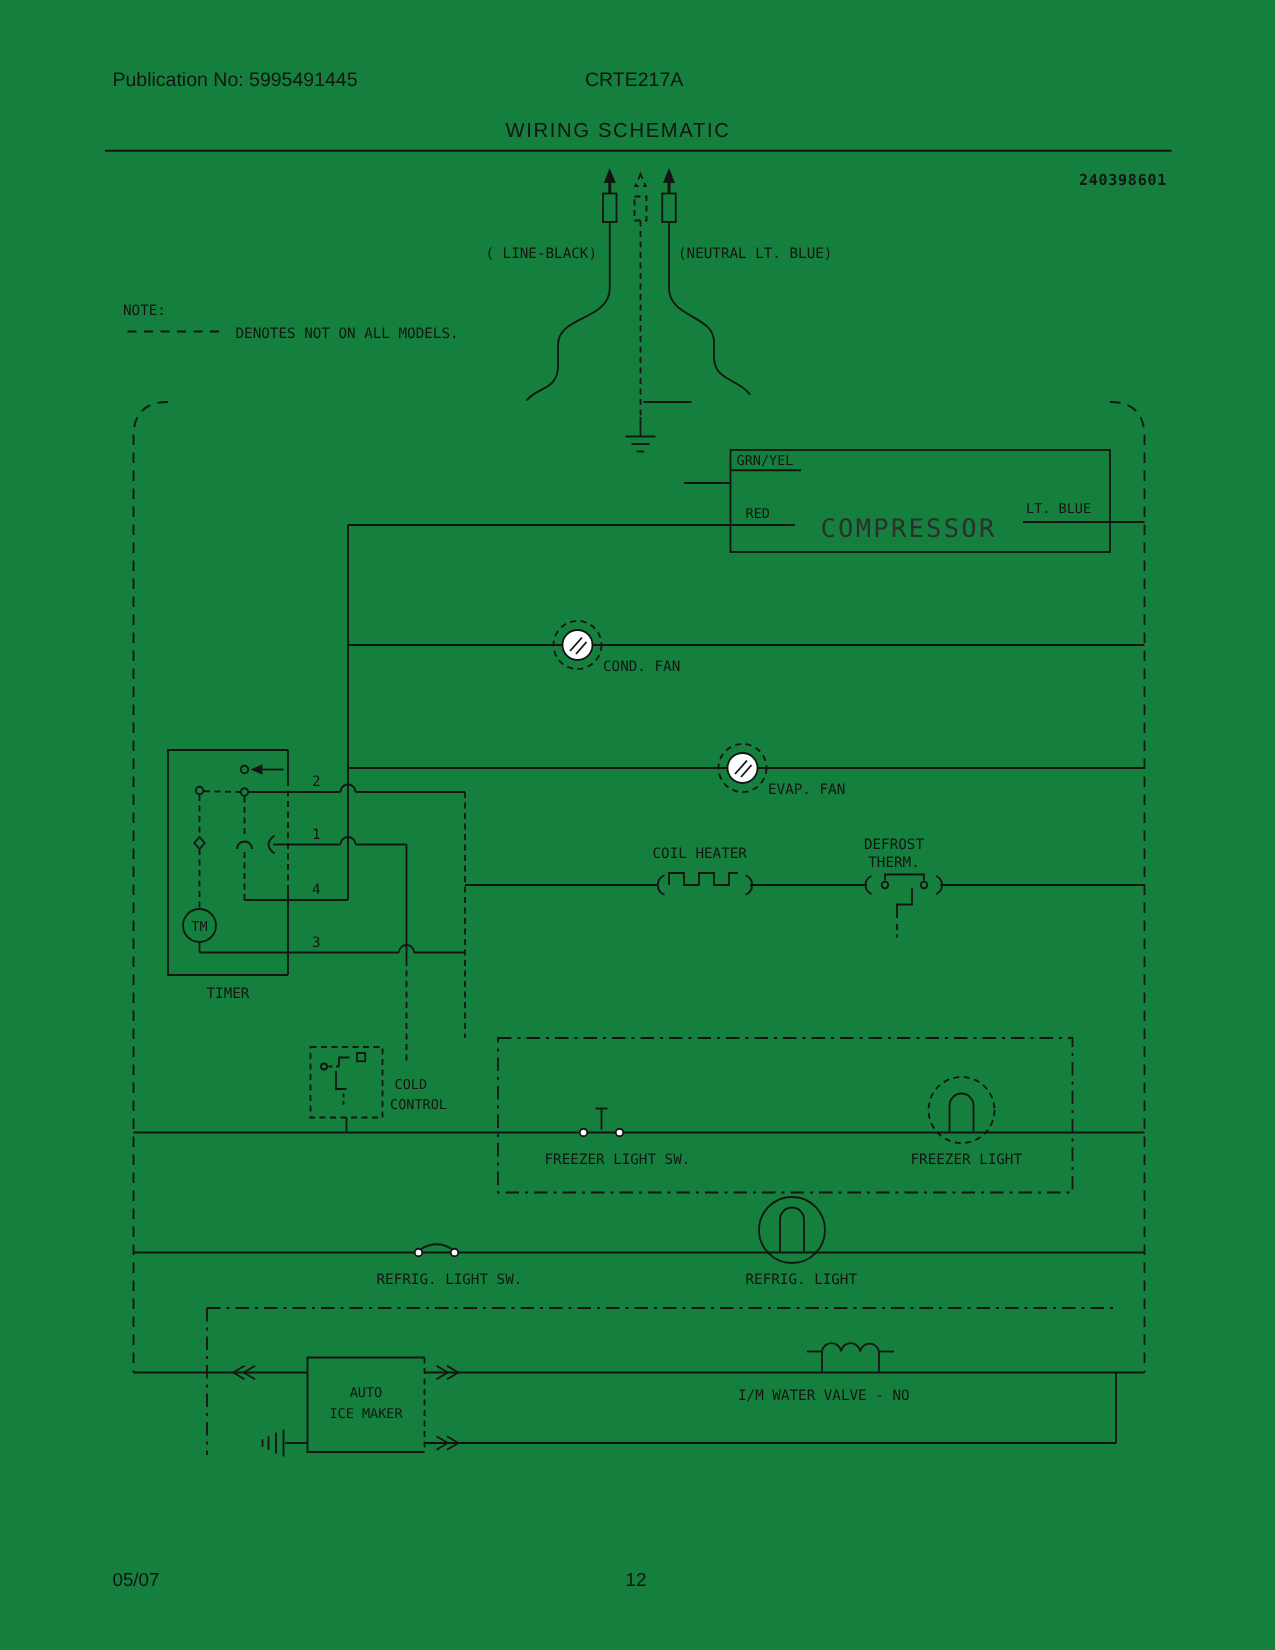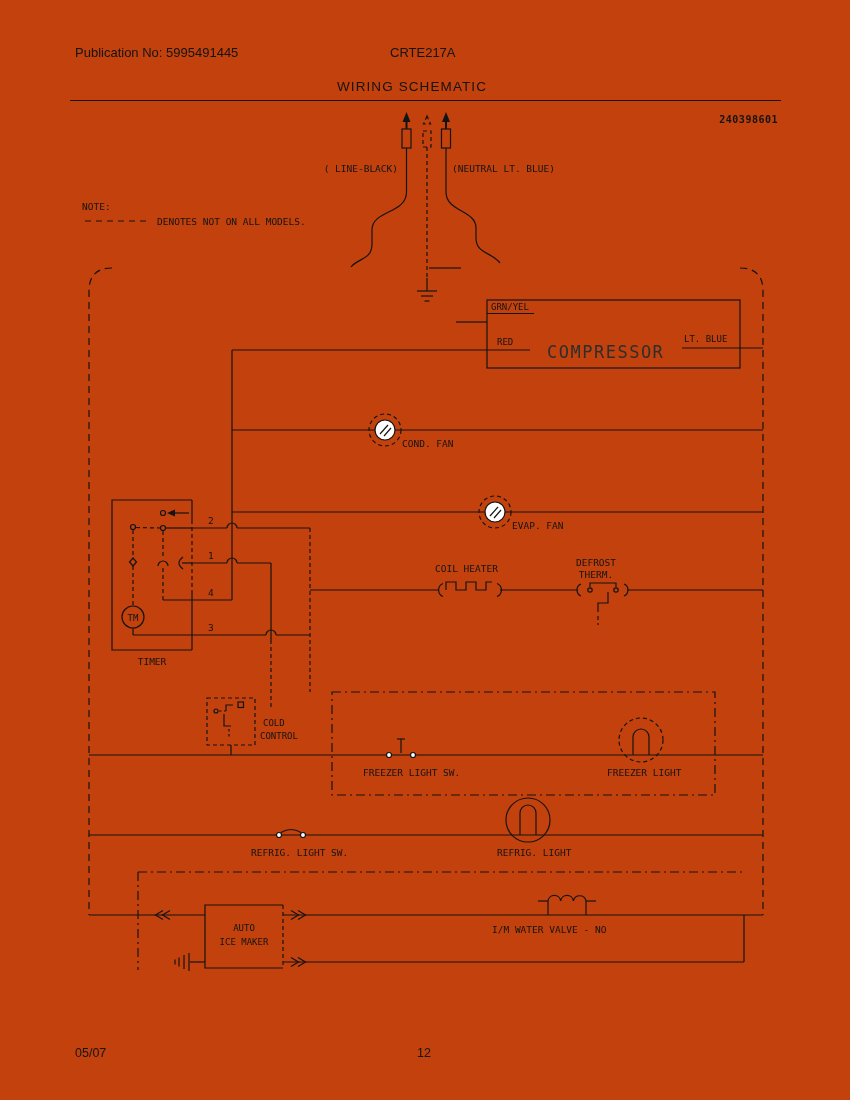--- a/index.html
+++ b/index.html
@@ -1,16 +1,16 @@
 <!DOCTYPE html>
 <html><head>
 <meta charset="utf-8">
 <style>
   html,body { margin:0; padding:0; background:#e8e8e8; }
-  .page { width:850px; height:1100px; position:relative; background:#c2410c; margin:0 auto;
+  .page { width:850px; height:1100px; position:relative; background:#15803d; margin:0 auto;
           font-family:"Liberation Sans", sans-serif; overflow:hidden; }
   svg { position:absolute; left:0; top:0; }
   text { fill:#141414; }
   .t-sans   { font-family:"Liberation Sans", sans-serif; font-size:13px; }
   .t-title  { font-family:"Liberation Sans", sans-serif; font-size:13.5px; letter-spacing:1.1px; }
   .t-part   { font-family:"DejaVu Sans Mono", monospace; font-size:10px; font-weight:bold; letter-spacing:0.5px; }
   .t-mono   { font-family:"DejaVu Sans Mono", monospace; font-size:9.5px; }
   .t-mono-s { font-family:"DejaVu Sans Mono", monospace; font-size:9px; }
   .t-comp   { font-family:"DejaVu Sans Mono", monospace; font-size:17px; letter-spacing:1.5px; fill:#2e2e2e; }
   .t-foot   { font-family:"Liberation Sans", sans-serif; font-size:12.5px; }

